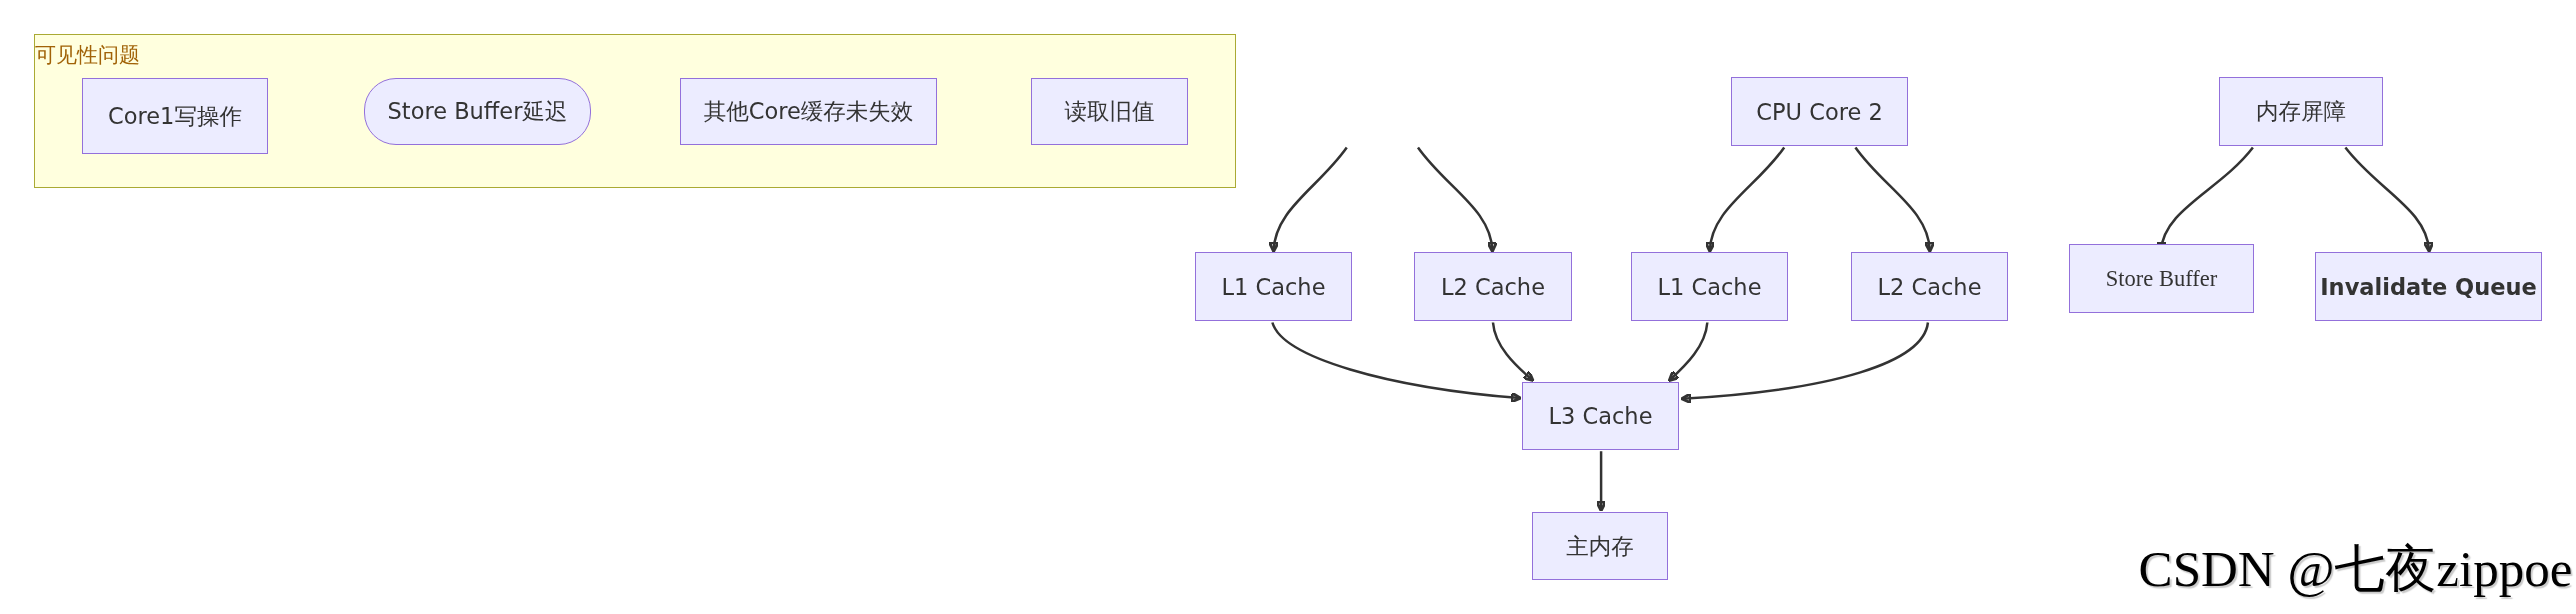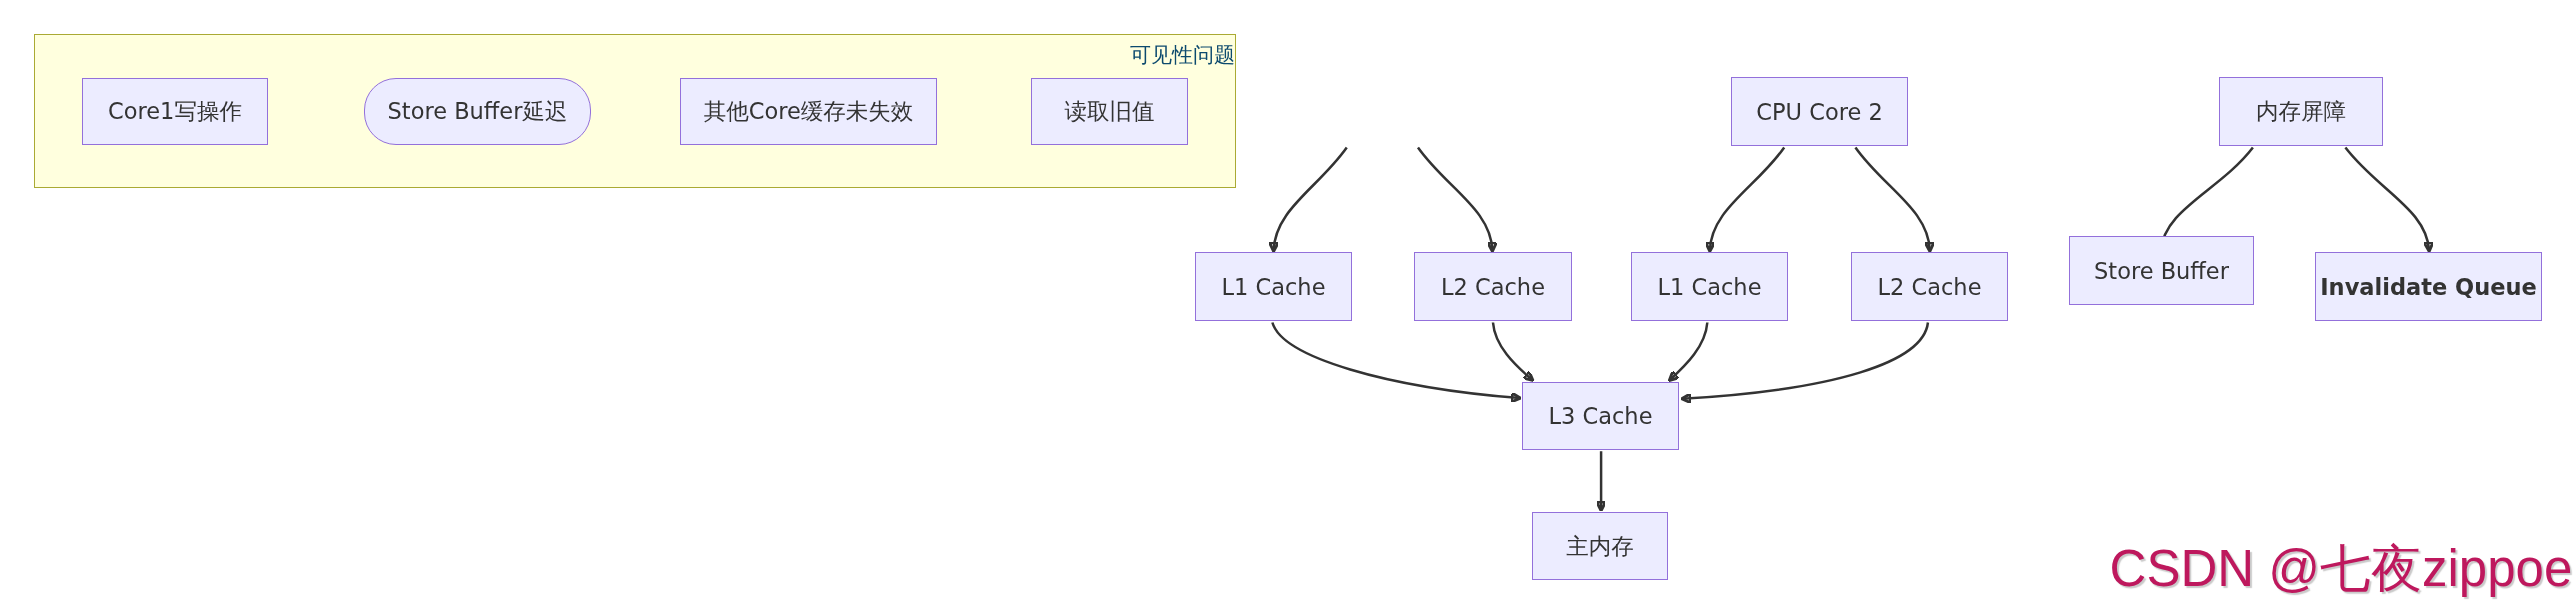--- a/index.html
+++ b/index.html
@@ -22,62 +22,62 @@
     position: absolute;
     left: 34px; top: 34px;
     width: 1202px; height: 154px;
     background: #FFFFDE;
     border: 1.9px solid #AAAA33;
     box-sizing: border-box;
   }
   .cluster-title {
     position: absolute;
     left: 0; right: 0; top: 6.2px;
-    text-align: right;
+    text-align: left;
     font-size: 21px;
     font-weight: 400;
-    color: #0c4a6e;
+    color: #a16207;
   }
   .node {
     position: absolute;
     background: #ECECFF;
     border: 1.9px solid #9370DB;
     box-sizing: border-box;
     display: flex;
     align-items: center;
     justify-content: center;
     font-size: 22.5px;
     color: #333333;
     white-space: nowrap;
   }
   
-  .n-a   { left: 82px;  top: 78px; width: 186px; height: 67px; }
+  .n-a   { left: 82px;  top: 78px; width: 186px; height: 76px; }
   .n-b   { left: 364px;  top: 78px; width: 227px; height: 67px; border-radius: 32px; }
   .n-c   { left: 680px; top: 78px; width: 257px; height: 67px; }
   .n-d   { left: 1031px; top: 78px; width: 157px; height: 67px; }
   
   .n-cpu1    { left: 1294px; top: 77px; width: 177px; height: 69px; }
   .n-cpu2    { left: 1731px; top: 77px; width: 177px; height: 69px; }
   .n-barrier { left: 2219px; top: 77px; width: 164px; height: 69px; }
   .n-l1c1    { left: 1195px; top: 252px; width: 157px; height: 69px; }
   .n-l2c1    { left: 1414px; top: 252px; width: 158px; height: 69px; }
   .n-l1c2    { left: 1631px; top: 252px; width: 157px; height: 69px; }
   .n-l2c2    { left: 1851px; top: 252px; width: 157px; height: 69px; }
-  .n-sb      { left: 2069px; top: 236px; width: 185px; height: 69px; }
+  .n-sb      { left: 2069px; top: 244px; width: 185px; height: 69px; font-family: Liberation Serif, serif; }
   .n-iq      { left: 2315px; top: 252px; width: 227px; height: 69px; font-weight: bold; }
   .n-l3      { left: 1522px; top: 382px; width: 157px; height: 68px; }
   .n-mem     { left: 1532px; top: 512px; width: 136px; height: 68px; }
   .watermark {
     position: absolute;
     right: 3.7px; top: 535px;
     font-size: 51px;
-    color: #be185d;
+    color: #000000;
     text-shadow: 1.9px 1.9px 1.2px #c9c9c9;
     white-space: nowrap;
-    font-family: Liberation Sans, sans-serif;
+    font-family: Liberation Serif, serif;
   }
 </style>
 </head>
 <body>
 
 <div class="canvas">
 
   <svg class="edge-layer" viewBox="0 0 4122 984" xmlns="http://www.w3.org/2000/svg">
     <defs>
       <marker id="arrow" viewBox="0 0 12 12" markerWidth="16" markerHeight="14" markerUnits="userSpaceOnUse" refX="11" refY="6" orient="auto">

